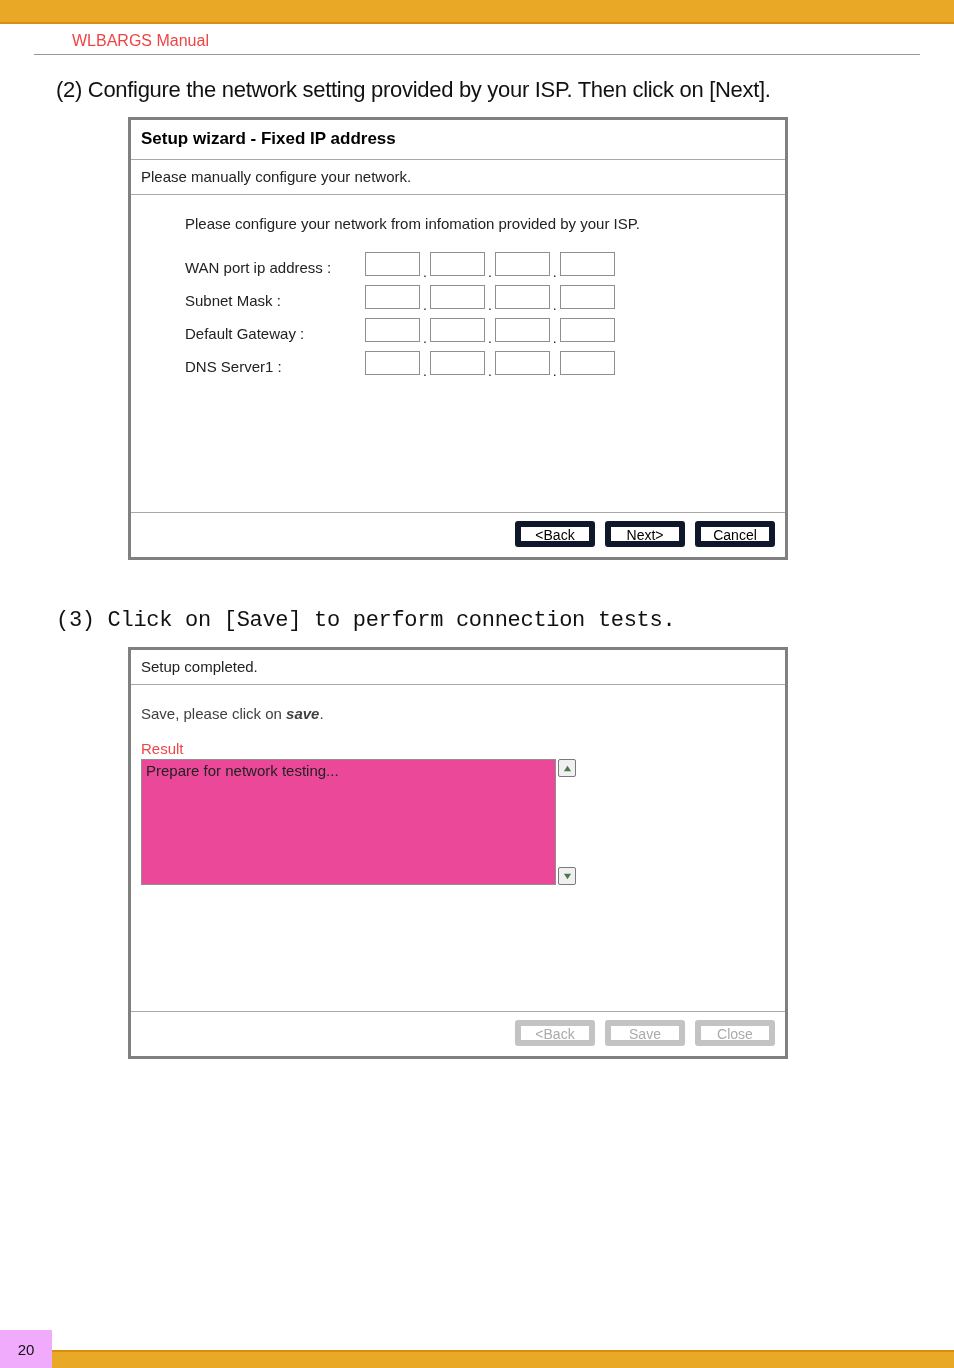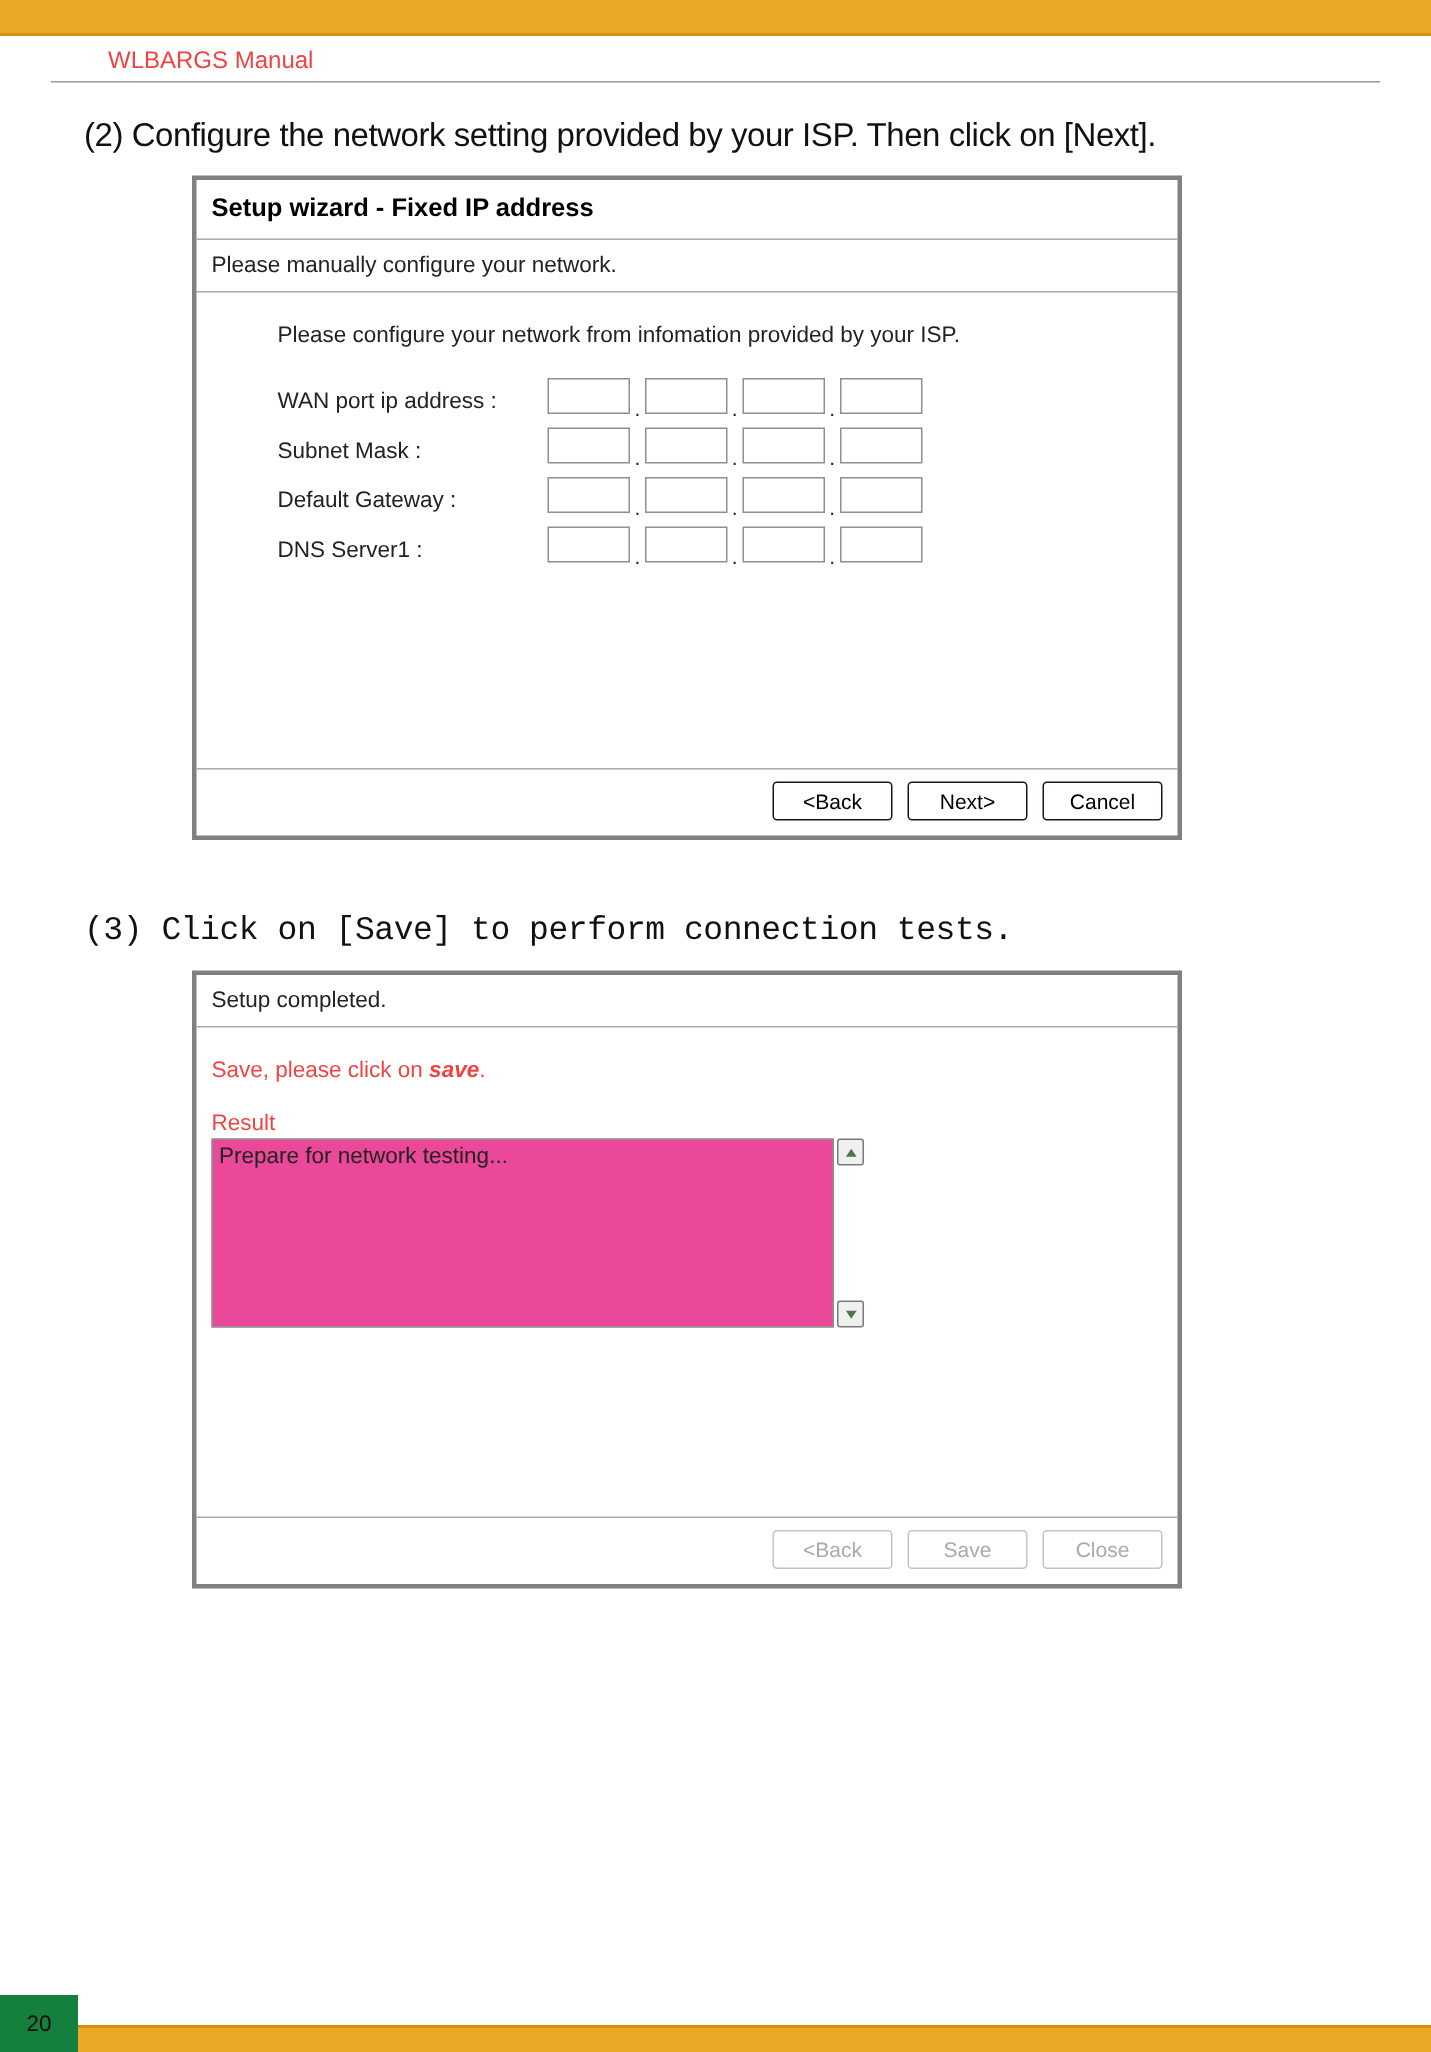--- a/index.html
+++ b/index.html
@@ -88,36 +88,36 @@
     gap: 10px;
     padding: 8px 10px 10px 10px;
     border-top: 1px solid #aaa;
   }
   .btn {
     width: 80px;
     height: 26px;
     font-size: 14px;
     color: #000;
     background: #fff;
-    border: 1px solid #0f172a;
+    border: 6px solid #0f172a;
     border-radius: 3px;
     cursor: pointer;
   }
   .btn.disabled {
     color: #aaa;
     border-color: #c3c3c3;
     cursor: default;
   }
   .body-wrap2 {
     padding: 20px 10px 10px 10px;
     min-height: 300px;
   }
   .save-line {
     font-size: 15px;
-    color: #ef4444;
+    color: #404040;
     margin-bottom: 18px;
   }
   .save-line b { font-weight: bold; font-style: italic; }
   .result-label {
     font-size: 15px;
     color: #ef4444;
     margin-bottom: 2px;
   }
   .result-area-wrap {
     display: flex;
@@ -164,21 +164,21 @@
     position: absolute;
     left: 0;
     right: 0;
     bottom: 0;
     height: 38px;
     display: flex;
     align-items: stretch;
   }
   .page-num-box {
     width: 52px;
-    background: #15803d;
+    background: #f0abfc;
     display: flex;
     align-items: center;
     justify-content: center;
     font-size: 15px;
     color: #111;
   }
   .page-footer-bar {
     flex: 1;
     display: flex;
     flex-direction: column;

